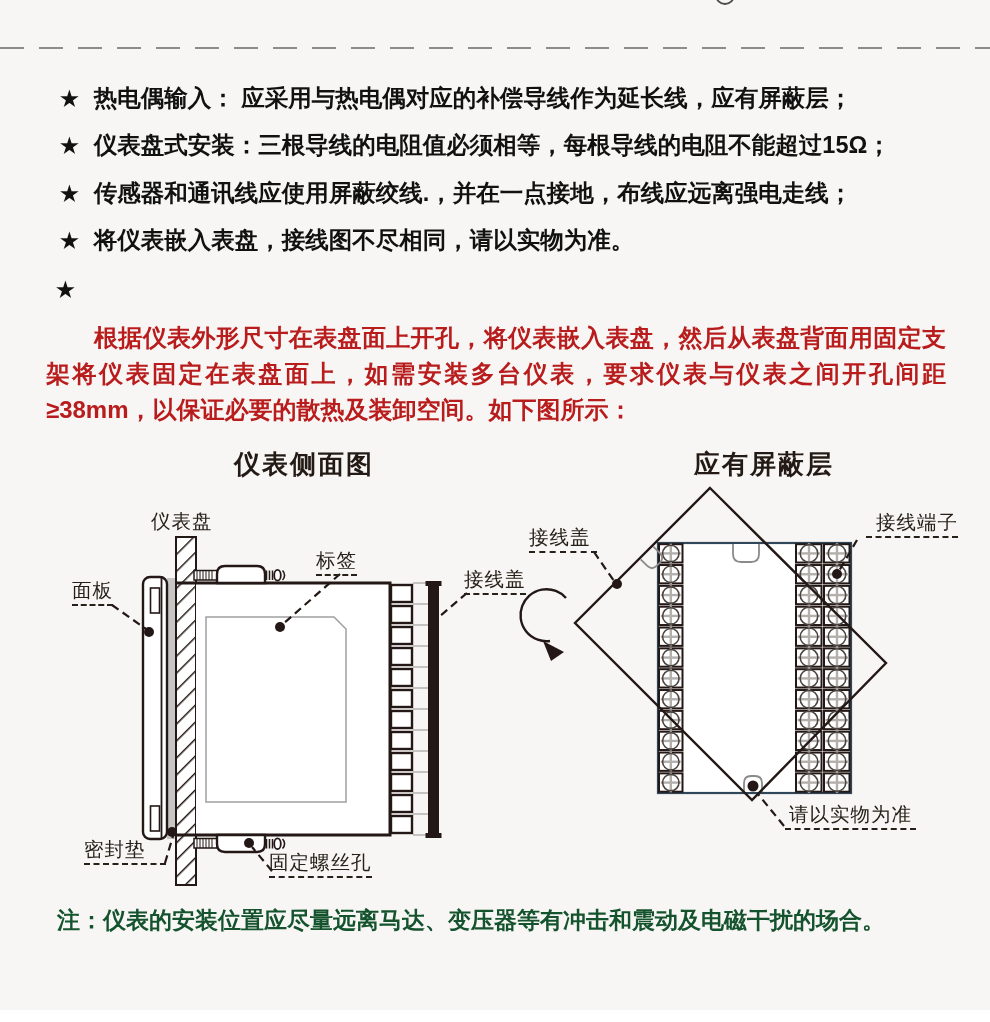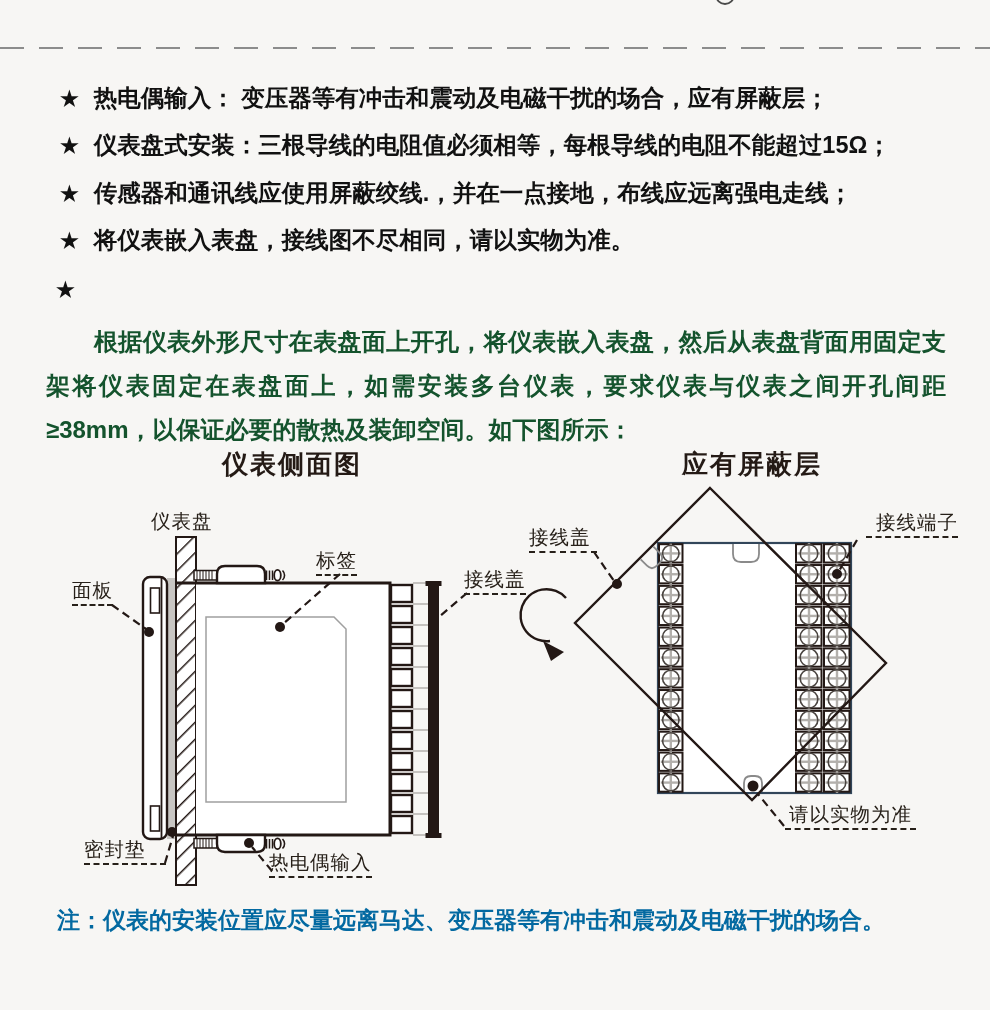--- a/index.html
+++ b/index.html
@@ -16,38 +16,39 @@
     white-space:nowrap;
   }
   .bullet-row .star{font-size:21px;line-height:27px;margin-right:15px;color:#111;}
   .section-head{
     position:absolute;left:56px;top:276px;display:flex;align-items:flex-start;
     font-weight:700;font-size:24.5px;line-height:28px;color:#111;
   }
   .section-head .star{font-size:21px;line-height:28px;margin-right:13px;}
   .para{
     position:absolute;left:46px;top:320px;width:900px;
-    font-weight:700;font-size:24px;line-height:44px;color:#14532d;
+    font-weight:700;font-size:24px;line-height:36px;color:#b91c1c;
     text-align:justify;text-indent:48px;
   }
   .fig-title{
     position:absolute;top:447px;
     font-family:"DejaVu Serif","Liberation Serif",serif;
     font-weight:700;font-size:26px;letter-spacing:2px;color:#241a15;
     white-space:nowrap;
+    margin-left:12px;
   }
   .fig-label{
     position:absolute;z-index:3;
     font-weight:500;font-size:19.5px;line-height:1.1;letter-spacing:1px;
     color:#272019;white-space:nowrap;
   }
   .dashed-u{border-bottom:2px dashed #272019;padding-bottom:3px;}
   .note-line{
     position:absolute;left:57px;top:905px;
-    font-weight:700;font-size:23px;color:#0369a1;white-space:nowrap;
+    font-weight:700;font-size:23px;color:#14532d;white-space:nowrap;
   }
   #fig-svg{position:absolute;left:0;top:0;z-index:1;}
   .bottom-strip{position:absolute;left:0;bottom:0;width:990px;height:12px;background:#ffffff;}
 </style>
 </head>
 <body>
 
 <svg id="fig-svg" width="990" height="1022" viewBox="0 0 990 1022">
   <defs>
     <pattern id="hatch" width="12" height="12" patternUnits="userSpaceOnUse" patternTransform="rotate(-45)">
@@ -319,21 +320,21 @@
     </g>
     <g fill="#231815">
       <circle cx="617" cy="584" r="5"></circle>
       <circle cx="837" cy="574" r="5"></circle>
     </g>
   </g>
 </svg>
 
 <div class="bullet-row" style="top:85px">
   <span class="star">★</span>
-  <span>热电偶输入： 变压器等有冲击和震动及电磁干扰的场合，应有屏蔽层；</span>
+  <span>热电偶输入： 应采用与热电偶对应的补偿导线作为延长线，应有屏蔽层；</span>
 </div>
 <div class="bullet-row" style="top:132px">
   <span class="star">★</span>
   <span>仪表盘式安装：三根导线的电阻值必须相等，每根导线的电阻不能超过15Ω；</span>
 </div>
 <div class="bullet-row" style="top:180px">
   <span class="star">★</span>
   <span>传感器和通讯线应使用屏蔽绞线.，并在一点接地，布线应远离强电走线；</span>
 </div>
 <div class="bullet-row" style="top:227px">
@@ -347,21 +348,21 @@
 <div class="para">根据仪表外形尺寸在表盘面上开孔，将仪表嵌入表盘，然后从表盘背面用固定支架将仪表固定在表盘面上，如需安装多台仪表，要求仪表与仪表之间开孔间距≥38mm，以保证必要的散热及装卸空间。如下图所示：</div>
 
 <div class="fig-title" style="left:222px">仪表侧面图</div>
 <div class="fig-title" style="left:682px">应有屏蔽层</div>
 
 <div class="fig-label" style="left:151px;top:511px">仪表盘</div>
 <div class="fig-label dashed-u" style="left:72px;top:580px">面板</div>
 <div class="fig-label dashed-u" style="left:316px;top:550px">标签</div>
 <div class="fig-label dashed-u" style="left:464px;top:569px">接线盖</div>
 <div class="fig-label dashed-u" style="left:84px;top:839px;padding-right:20px">密封垫</div>
-<div class="fig-label dashed-u" style="left:269px;top:852px">热电偶输入</div>
+<div class="fig-label dashed-u" style="left:269px;top:852px">固定螺丝孔</div>
 
 <div class="fig-label dashed-u" style="left:529px;top:527px;padding-right:6px">接线盖</div>
 <div class="fig-label dashed-u" style="left:866px;top:512px;padding-left:10px">接线端子</div>
 <div class="fig-label dashed-u" style="left:785px;top:804px;padding:0 4px 3px 4px">请以实物为准</div>
 
 <div class="note-line">注：仪表的安装位置应尽量远离马达、变压器等有冲击和震动及电磁干扰的场合。</div>
 
 <div class="bottom-strip"></div>
 
 </body></html>

